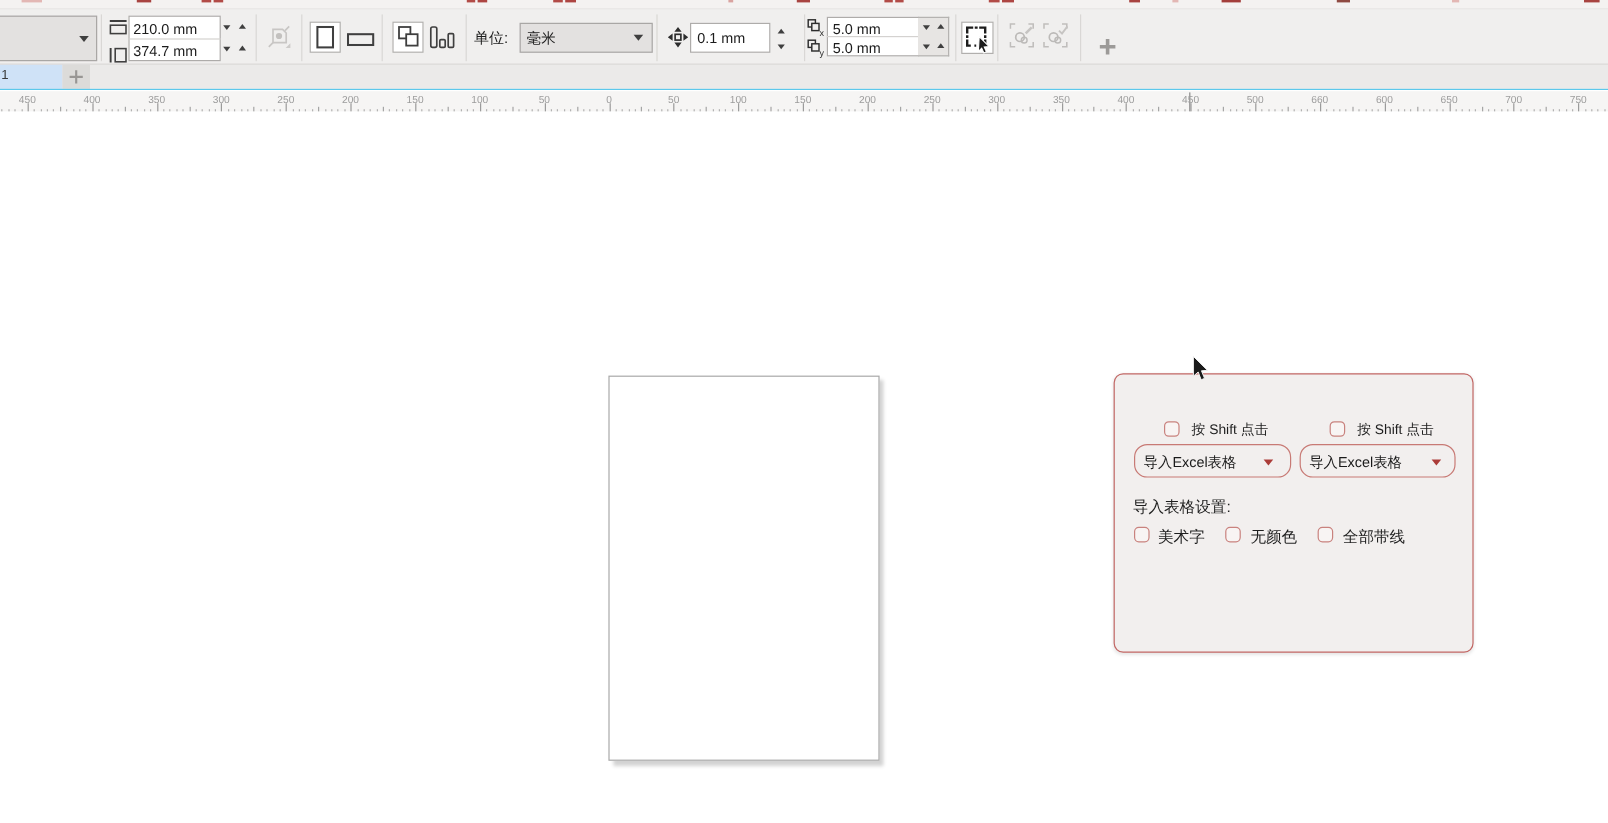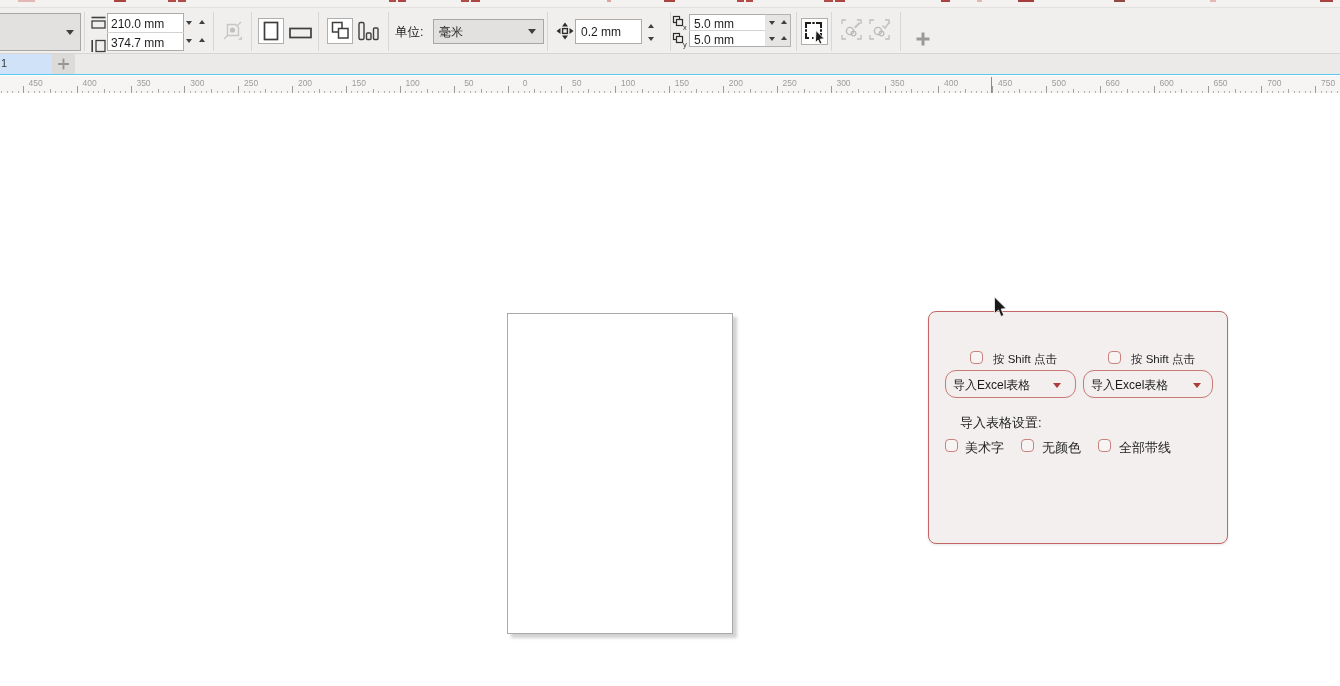--- a/index.html
+++ b/index.html
@@ -20,21 +20,21 @@
 .up.s{border-left-width:3.5px;border-right-width:3.5px;border-bottom-width:4px}
 .pbtn{position:absolute;background:#fff;border:1px solid #b1afad}
 
 #tabrow{position:absolute;left:0;top:54px;width:1340px;height:20px;background:#ebeae9}
 #tab1{position:absolute;left:0;top:0;width:52px;height:20px;background:#cfe2f7;color:#3a3a3a;font-size:11px;line-height:19px;padding-left:1px}
 #plusbtn{position:absolute;left:52px;top:0;width:23px;height:20px;background:#dcdbd9}
 
 #cyan{position:absolute;left:0;top:74px;width:1340px;height:1.4px;background:#5cc8eb}
 
 #ruler{position:absolute;left:0;top:76px;width:1340px;height:17px;background:#f6f5f4}
-.rlab{position:absolute;top:3px;width:40px;text-align:right;font-size:8.5px;color:#9c9c9c;line-height:1}
+.rlab{position:absolute;top:3px;width:40px;text-align:center;font-size:8.5px;color:#9c9c9c;line-height:1}
 .rmaj{position:absolute;top:10px;width:1px;height:7px;background:#9b9b9b}
 .rmid{position:absolute;top:13px;width:1px;height:4px;background:#a5a5a5}
 .rmin{position:absolute;top:15px;width:1px;height:2px;background:#b2b2b2}
 
 #canvas{position:absolute;left:0;top:93px;width:1340px;height:593px;background:#fff}
 #page{position:absolute;left:507px;top:220px;width:226px;height:321px;background:#fff;border:1px solid #a9a9a9;box-shadow:4px 4px 3px rgba(0,0,0,0.18)}
 
 #dlg{position:absolute;left:928px;top:218px;width:300px;height:233px;border-radius:8px;background:#f2efee;border:1px solid #c26764;box-shadow:0 1px 3px rgba(0,0,0,0.1)}
 #dtitle{position:absolute;left:-1px;top:-1px;width:302px;height:24px;background:#b5504d;border-radius:8px 8px 0 0;}
 #dtitle .tt{position:absolute;left:25px;top:7px;color:#fff;font-size:11.5px;font-weight:bold;letter-spacing:0px}
@@ -124,21 +124,21 @@
   <div class="combo" style="left:433px;top:11px;width:111px;height:25px"></div>
   <div class="ftx" style="left:439px;top:17.5px">毫米</div>
   <div class="dn" style="left:528px;top:21px"></div>
   <div class="sep" style="left:547px"></div>
 
   <svg class="abs" style="left:556px;top:14px" width="18" height="18">
     <path d="M9 0.5 l3 4 h-6 z M9 17.5 l3 -4 h-6 z M0.5 9 l4 -3 v6 z M17.5 9 l-4 -3 v6 z" fill="#2d2d2d"></path>
     <rect x="6.6" y="6.6" width="4.8" height="4.8" fill="none" stroke="#2d2d2d" stroke-width="1.4"></rect>
   </svg>
   <div class="fld" style="left:575px;top:11px;width:67px;height:25px"></div>
-  <div class="ftx" style="left:581px;top:17.5px">0.2 mm</div>
+  <div class="ftx" style="left:581px;top:17.5px">0.1 mm</div>
   <div class="up s" style="left:648px;top:15.5px"></div>
   <div class="dn s" style="left:648px;top:28.5px"></div>
   <div class="sep" style="left:670px"></div>
 
   <svg class="abs" style="left:672px;top:6px" width="16" height="40">
     <rect x="1.5" y="2.5" width="6" height="6" fill="none" stroke="#2d2d2d" stroke-width="1.2"></rect>
     <rect x="4.5" y="5.5" width="6" height="6" fill="#f0efee" stroke="#2d2d2d" stroke-width="1.2"></rect>
     <text x="11" y="16" font-size="7.5" fill="#2d2d2d">x</text>
     <rect x="1.5" y="19.5" width="6" height="6" fill="none" stroke="#2d2d2d" stroke-width="1.2"></rect>
     <rect x="4.5" y="22.5" width="6" height="6" fill="#f0efee" stroke="#2d2d2d" stroke-width="1.2"></rect>
@@ -471,21 +471,21 @@
     <div class="cb" style="left:179px;top:39px"></div>
     <div class="dl" style="left:202px;top:42px">按 Shift 点击</div>
     <div class="drop" style="left:16px;top:58px;width:131px">
       <div class="t">导入Excel表格</div>
         <div class="a" style="left:107px"></div>
     </div>
     <div class="drop" style="left:154px;top:58px;width:130px">
       <div class="t">导入Excel表格</div>
         <div class="a" style="left:109px"></div>
     </div>
-    <div class="dl" style="left:31px;top:104px;font-size:13px">导入表格设置:</div>
+    <div class="dl" style="left:15px;top:104px;font-size:13px">导入表格设置:</div>
     <div class="cb" style="left:16px;top:127px"></div>
     <div class="dl" style="left:36px;top:129px;font-size:13px">美术字</div>
     <div class="cb" style="left:92px;top:127px"></div>
     <div class="dl" style="left:113px;top:129px;font-size:13px">无颜色</div>
     <div class="cb" style="left:169px;top:127px"></div>
     <div class="dl" style="left:190px;top:129px;font-size:13px">全部带线</div>
   </div>
   <svg class="abs" style="left:993px;top:203px" width="16" height="23">
     <path d="M1.5 1 L1.5 17.5 L5.5 14 L8 20.5 L10.8 19.3 L8.2 13 L13.2 12.6 Z" fill="#1a1a1a" stroke="#f5f5f5" stroke-width="0.8"></path>
   </svg>

